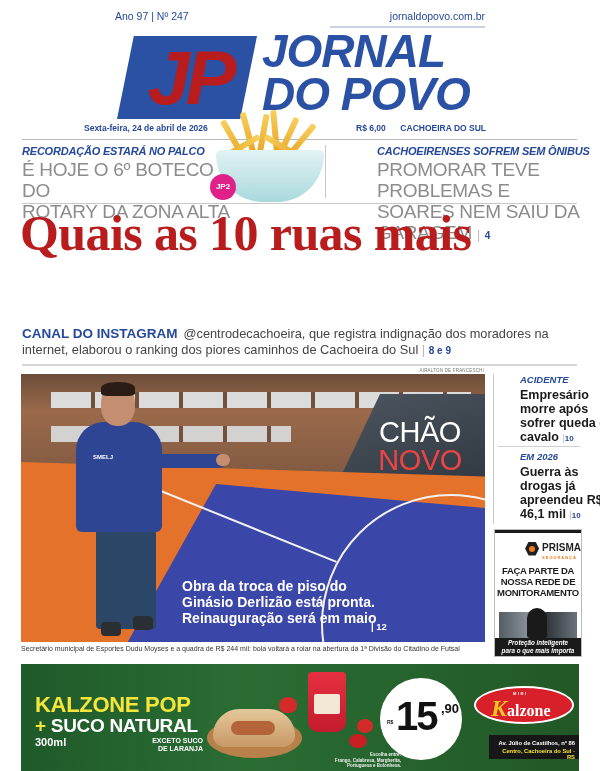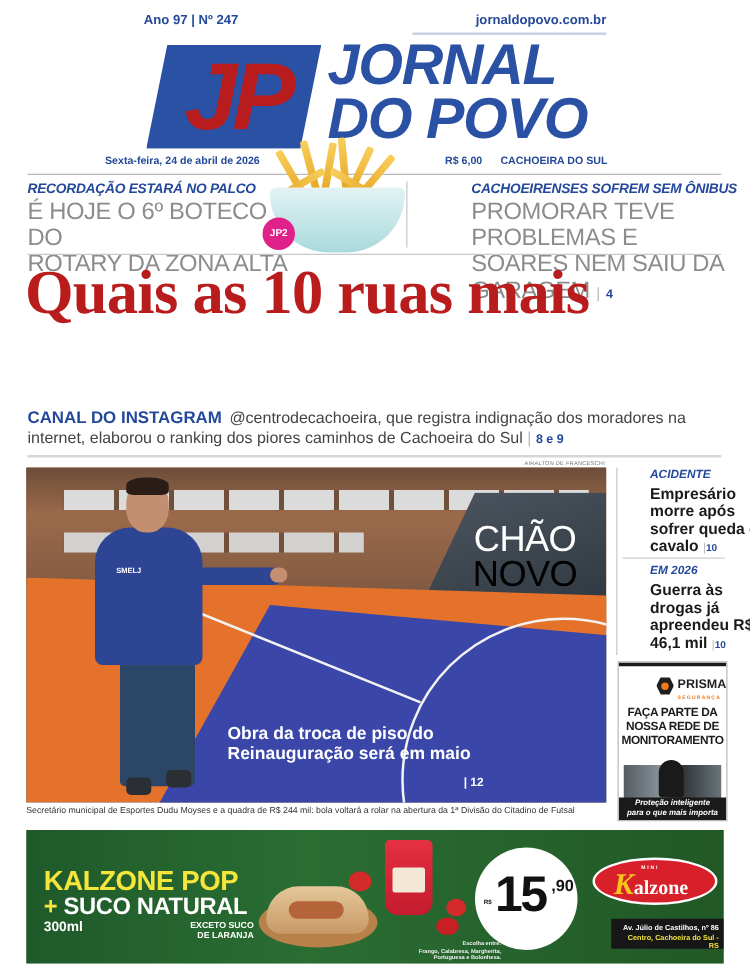--- a/index.html
+++ b/index.html
@@ -1,20 +1,20 @@
 <!DOCTYPE html>
 <html><head>
 <meta charset="utf-8">
 <style>
   * { box-sizing: border-box; margin: 0; padding: 0; }
   html, body { width: 600px; height: 771px; background: #ffffff; overflow: hidden; }
   body { position: relative; font-family: "Liberation Sans", sans-serif; color: #1a1a1a; }
 
   
-  .top-meta { position: absolute; top: 10px; left: 115px; width: 370px; height: 16px; font-weight: bold; font-size: 10.5px; color: #24489a; }
+  .top-meta { position: absolute; top: 10px; left: 115px; width: 370px; height: 16px; font-weight: normal; font-size: 10.5px; color: #24489a; }
   .top-meta .edition { position: absolute; left: 0; top: 0; }
   .top-meta .site { position: absolute; right: 0; top: 0; }
   .top-rule { position: absolute; top: 26px; left: 330px; width: 155px; height: 2px; background: #c8d2e6; }
 
   .logo-box { position: absolute; top: 36px; left: 117px; width: 140px; height: 83px; background: #2a51a3; clip-path: polygon(12% 0, 100% 0, 88% 100%, 0 100%); }
   .logo-jp { position: absolute; top: 38px; left: 135px; width: 110px; height: 80px; font-family: "Liberation Sans", sans-serif; font-weight: bold; font-style: italic; font-size: 76px; line-height: 80px; color: #b91c1c; letter-spacing: -4px; text-align: center; }
   .logo-name { position: absolute; top: 30px; left: 262px; width: 240px; font-weight: bold; font-style: italic; color: #2a51a3; font-size: 46px; line-height: 43px; letter-spacing: -1px; }
 
   .date-row { position: absolute; top: 123px; left: 84px; width: 402px; height: 12px; font-size: 8.5px; font-weight: bold; color: #24489a; }
   .date-row .date { position: absolute; left: 0; }
@@ -65,21 +65,21 @@
   .photo .person-head { position: absolute; left: 80px; top: 10px; width: 34px; height: 42px; background: #c48f70; border-radius: 45%; }
   .photo .person-hair { position: absolute; left: 80px; top: 8px; width: 34px; height: 14px; background: #2a1d16; border-radius: 45% 45% 20% 20%; }
   .photo .person-pants { position: absolute; left: 75px; top: 155px; width: 60px; height: 100px; background: #2c4668; border-radius: 4px; }
   .photo .shoe-l { position: absolute; left: 80px; top: 248px; width: 20px; height: 14px; background: #2b2f33; border-radius: 4px; }
   .photo .shoe-r { position: absolute; left: 112px; top: 242px; width: 20px; height: 14px; background: #2b2f33; border-radius: 4px; }
   .photo .shirt-brand { position: absolute; left: 72px; top: 80px; font-size: 6px; color: #fff; font-weight: bold; }
 
   .photo-credit { position: absolute; top: 368px; left: 380px; width: 104px; text-align: right; font-size: 4.5px; color: #777; letter-spacing: 0.2px; }
   .chao-novo { position: absolute; top: 418px; left: 360px; width: 120px; text-align: center; font-weight: normal; font-size: 29px; line-height: 28px; letter-spacing: -0.5px; }
   .chao-novo .w1 { color: #ffffff; display: block; }
-  .chao-novo .w2 { color: #000000; display: block; }
+  .chao-novo .w2 { color: #ef4444; display: block; }
 
   .photo-caption-big { position: absolute; top: 578px; left: 182px; width: 270px; font-weight: bold; font-size: 14px; line-height: 16px; color: #ffffff; }
   .photo-caption-pg { position: absolute; top: 621px; left: 371px; font-weight: bold; font-size: 9.5px; color: #fff; }
 
   .photo-cutline { position: absolute; top: 645px; left: 21px; width: 570px; font-size: 7px; color: #333; white-space: nowrap; }
 
   
   .side-vrule { position: absolute; top: 374px; left: 493px; width: 1px; height: 150px; background: #c9c9c9; }
   .side-item { position: absolute; left: 520px; width: 95px; }
   .side-item .kicker { font-weight: bold; font-style: italic; color: #24489a; font-size: 9.5px; }
@@ -226,20 +226,21 @@
     <div class="person-hand"></div>
     <div class="person-head"></div>
     <div class="person-hair"></div>
   </div>
   <div class="chao-novo">
     <span class="w1">CHÃO</span>
     <span class="w2">NOVO</span>
   </div>
   <div class="photo-caption-big">
     <div>Obra da troca de piso do</div>
+    <div>Ginásio Derlizão está pronta.</div>
     <div>Reinauguração será em maio</div>
   </div>
   <div class="photo-caption-pg">| 12</div>
   <div class="photo-cutline">Secretário municipal de Esportes Dudu Moyses e a quadra de R$ 244 mil: bola voltará a rolar na abertura da 1ª Divisão do Citadino de Futsal</div>
 </section>
 
 <aside>
   <div class="side-vrule"></div>
   <div class="side-item side-1">
     <div class="kicker">ACIDENTE</div>

